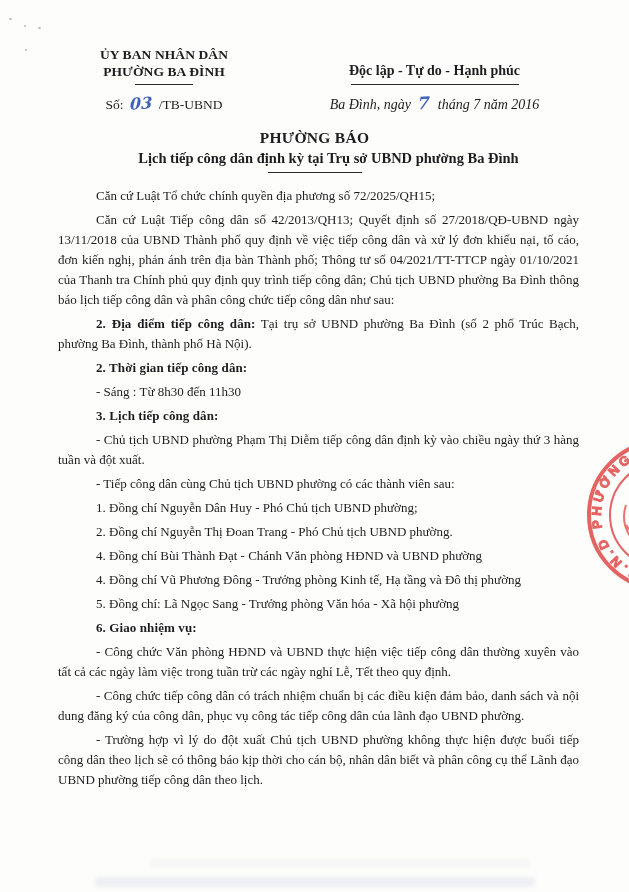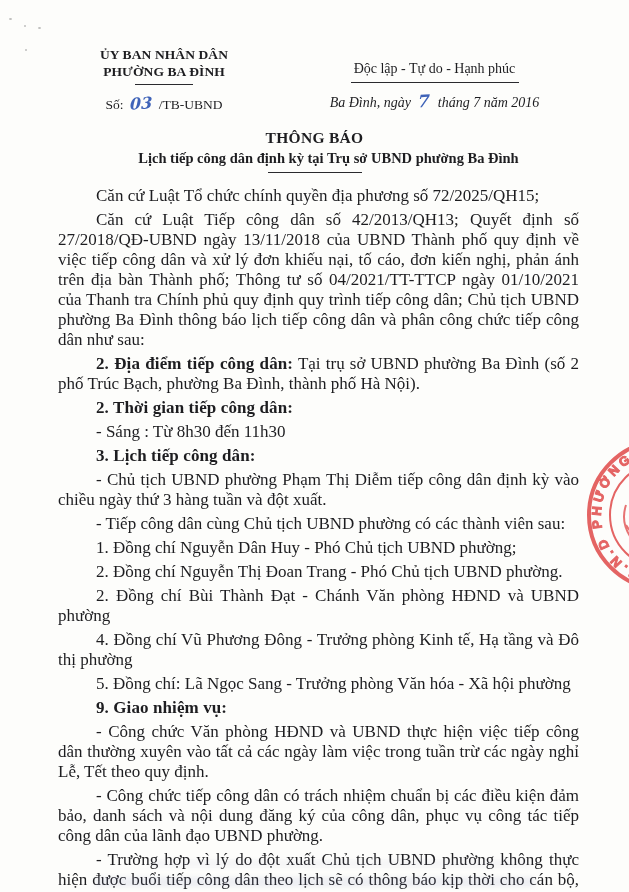--- a/index.html
+++ b/index.html
@@ -9,52 +9,52 @@
     margin:0 auto;
     background:#fdfdfb;
     overflow:hidden;
     font-family:"Liberation Serif","DejaVu Serif",serif;
     color:#1d1d20;
   }
   
   .header {
     display:flex;
     padding:46px 30px 0 58px;
-    align-items:center;
+    align-items:flex-end;
   }
   .header-left  { width:212px; text-align:center; }
   .header-right { flex:1; text-align:center; }
   .org-line { font-weight:bold; font-size:13.5px; line-height:17px; letter-spacing:.1px; }
   .rule { height:1px; background:#2a2a2e; margin:4px auto 0; }
   .rule-left  { width:58px; }
   .rule-right { width:168px; }
   .doc-number { margin-top:9px; font-size:13.5px; }
   .hand {
     color:#3f63b8;
     font-style:italic;
     font-weight:bold;
     display:inline-block;
     transform:rotate(-4deg) skewX(-6deg);
     font-family:"DejaVu Serif",serif;
   }
   .hand-so  { font-size:16px; padding:0 3px; }
   .hand-day { font-size:17px; padding:0 4px; }
-  .motto { font-weight:normal; font-size:14px; line-height:18px;margin-top:12px; }
+  .motto { font-weight:bold; font-size:14px; line-height:18px;margin-top:12px; }
   .dateline { margin-top:8px; font-style:italic; font-size:14px; }
   
   .title-block { text-align:center; margin-top:16px; }
   .doc-title { font-weight:bold; font-size:15.5px; letter-spacing:.3px; }
   .doc-subtitle { font-weight:bold; font-size:14.5px; margin-top:3px;padding-left:28px; }
   .rule-title { width:94px; margin-top:5px; }
   
   .doc-body { margin:13px 50px 0 58px; }
   .doc-body p {
     margin:0 0 4px 0;
     text-indent:38px;
-    font-size:17px;
+    font-size:13px;
     line-height:20px;
     text-align:justify;
   }
   .doc-body p b { letter-spacing:.1px; }
   
   .stamp {
     position:absolute;
     top:430px; left:578px;
     width:170px; height:170px;
     opacity:.88;
@@ -91,40 +91,40 @@
       <div class="rule rule-right"></div>
       <div class="dateline">
         <span>Ba Đình, ngày</span>
         <span class="hand hand-day">7</span>
         <span>tháng 7 năm 2016</span>
       </div>
     </div>
   </div>
 
   <div class="title-block">
-    <div class="doc-title">THÔNG BÁO</div>
+    <div class="doc-title">PHƯỜNG BÁO</div>
     <div class="doc-subtitle">Lịch tiếp công dân định kỳ tại Trụ sở UBND phường Ba Đình</div>
     <div class="rule rule-title"></div>
   </div>
 
   <div class="doc-body">
       <p>Căn cứ Luật Tổ chức chính quyền địa phương số 72/2025/QH15;</p>
       <p>Căn cứ Luật Tiếp công dân số 42/2013/QH13; Quyết định số 27/2018/QĐ-UBND ngày 13/11/2018 của UBND Thành phố quy định về việc tiếp công dân và xử lý đơn khiếu nại, tố cáo, đơn kiến nghị, phản ánh trên địa bàn Thành phố; Thông tư số 04/2021/TT-TTCP ngày 01/10/2021 của Thanh tra Chính phủ quy định quy trình tiếp công dân; Chủ tịch UBND phường Ba Đình thông báo lịch tiếp công dân và phân công chức tiếp công dân như sau:</p>
       <p><b>2. Địa điểm tiếp công dân:</b> Tại trụ sở UBND phường Ba Đình  (số 2 phố Trúc Bạch, phường Ba Đình, thành phố Hà Nội).</p>
       <p><b>2. Thời gian tiếp công dân:</b></p>
       <p>- Sáng : Từ 8h30 đến 11h30</p>
       <p><b>3. Lịch tiếp công dân:</b></p>
       <p>- Chủ tịch UBND phường Phạm Thị Diễm tiếp công dân định kỳ vào chiều ngày thứ 3 hàng tuần và đột xuất.</p>
       <p>- Tiếp công dân cùng Chủ tịch UBND phường có các thành viên sau:</p>
       <p>1. Đồng chí Nguyễn Dân Huy - Phó Chủ tịch UBND phường;</p>
       <p>2. Đồng chí Nguyễn Thị Đoan Trang - Phó Chủ tịch UBND phường.</p>
-      <p>2. Đồng chí Bùi Thành Đạt - Chánh Văn phòng HĐND và UBND phường</p>
+      <p>4. Đồng chí Bùi Thành Đạt - Chánh Văn phòng HĐND và UBND phường</p>
       <p>4. Đồng chí Vũ Phương Đông - Trưởng phòng Kinh tế, Hạ tầng và Đô thị phường</p>
       <p>5. Đồng chí: Lã Ngọc Sang - Trưởng phòng Văn hóa - Xã hội phường</p>
-      <p><b>9. Giao nhiệm vụ:</b></p>
+      <p><b>6. Giao nhiệm vụ:</b></p>
       <p>- Công chức Văn phòng HĐND và UBND thực hiện việc tiếp công dân thường xuyên vào tất cả các ngày làm việc trong tuần trừ các ngày nghỉ Lễ, Tết theo quy định.</p>
       <p>- Công chức tiếp công dân có trách nhiệm chuẩn bị các điều kiện đảm bảo, danh sách và nội dung đăng ký của công dân, phục vụ công tác tiếp công dân của lãnh đạo UBND phường.</p>
       <p>- Trường hợp vì lý do đột xuất Chủ tịch UBND phường không thực hiện được buổi tiếp công dân theo lịch sẽ có thông báo kịp thời cho cán bộ, nhân dân biết và phân công cụ thể Lãnh đạo UBND phường tiếp công dân theo lịch.</p>
     </div>
 
   <svg class="stamp" viewBox="0 0 170 170" width="170" height="170" aria-hidden="true">
     <g fill="none" stroke="#e14f4f">
       <circle cx="85" cy="85" r="74" stroke-width="4"></circle>
       <circle cx="85" cy="85" r="53" stroke-width="2"></circle>
 

